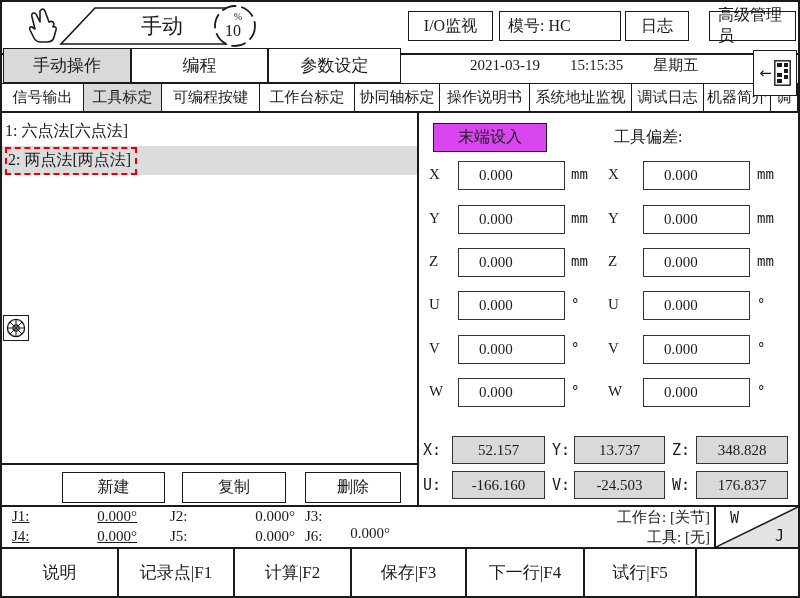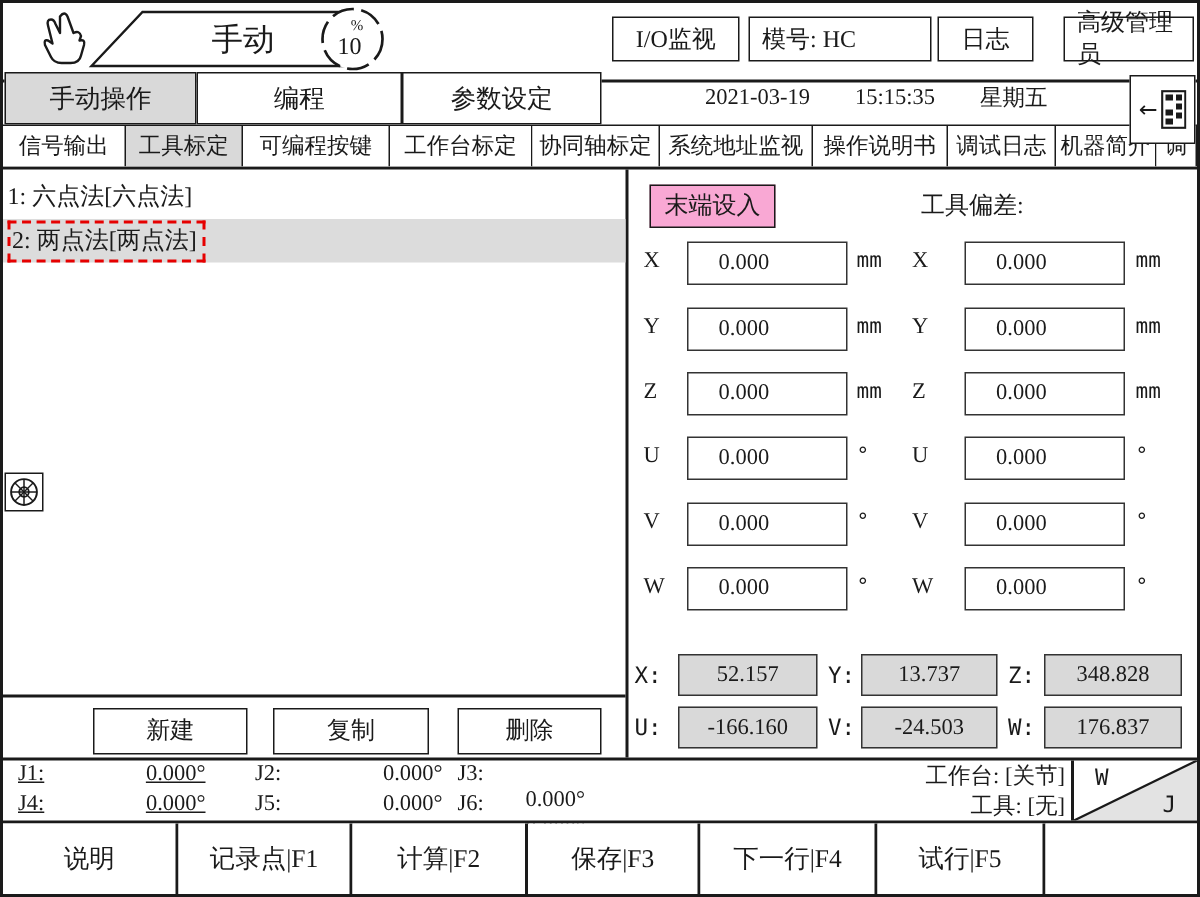--- a/index.html
+++ b/index.html
@@ -41,21 +41,21 @@
   .list-item.selected { background:#dcdcdc; }
   .sel-outline { border:2px dashed #e60000; padding:1px 4px 2px 1px; }
   .wheel-btn { position:absolute; left:1px; top:202px; width:26px; height:26px; border:1px solid #1a1a1a; background:#fff; display:flex; align-items:center; justify-content:center; }
   .action-strip { position:absolute; left:0; bottom:0; width:415px; height:42px; border-top:2px solid #1a1a1a; }
   .act-btn { position:absolute; top:7px; height:31px; border:1px solid #1a1a1a; background:#fff; display:flex; align-items:center; justify-content:center; font-size:16px; }
   .act-new { left:60px; width:103px; }
   .act-copy { left:180px; width:104px; }
   .act-del { left:303px; width:96px; }
 
   .right-panel { position:absolute; left:419px; top:0; width:377px; height:392px; }
-  .endset-btn { position:absolute; left:12px; top:10px; width:84px; height:29px; border:1px solid #1a1a1a; background:#f9a8d4; display:flex; align-items:center; justify-content:center; font-size:16px; }
+  .endset-btn { position:absolute; left:12px; top:10px; width:114px; height:29px; border:1px solid #1a1a1a; background:#d946ef; display:flex; align-items:center; justify-content:center; font-size:16px; }
   .offset-label { position:absolute; left:193px; top:14px; font-size:16px; }
   .frow { position:absolute; left:0; width:100%; height:30px; }
   .ax { position:absolute; left:8px; top:5px; font-size:15px; }
   .vbox { position:absolute; top:0; left:37px; width:107px; height:29px; border:1px solid #333; background:#fff; font-size:15px; display:flex; align-items:center; padding-left:20px; }
   .unit { position:absolute; left:150px; top:5px; font-size:14px; font-family:"DejaVu Sans Mono",monospace; }
   .ax2 { left:187px; }
   .vbox2 { left:222px; }
   .unit2 { left:336px; }
   .crow { position:absolute; left:0; width:100%; height:29px; }
   .clabel { position:absolute; top:5px; font-size:15px; font-family:"DejaVu Sans Mono",monospace; }
@@ -131,22 +131,22 @@
       </svg>
     </div>
   </div>
 
   <div class="subrow">
     <div class="sub-tab" style="width:82px">信号输出</div>
     <div class="sub-tab active" style="width:78px">工具标定</div>
     <div class="sub-tab" style="width:98px">可编程按键</div>
     <div class="sub-tab" style="width:95px">工作台标定</div>
     <div class="sub-tab" style="width:85px">协同轴标定</div>
+    <div class="sub-tab" style="width:90px">操作说明书</div>
     <div class="sub-tab" style="width:102px">系统地址监视</div>
-    <div class="sub-tab" style="width:90px">操作说明书</div>
     <div class="sub-tab" style="width:72px">调试日志</div>
     <div class="sub-tab" style="width:67px">机器简介</div>
     <div class="sub-tab" style="width:27px">调</div>
   </div>
 
   <div class="main">
 
     <div class="left-panel">
       <div class="list">
         <div class="list-item">

